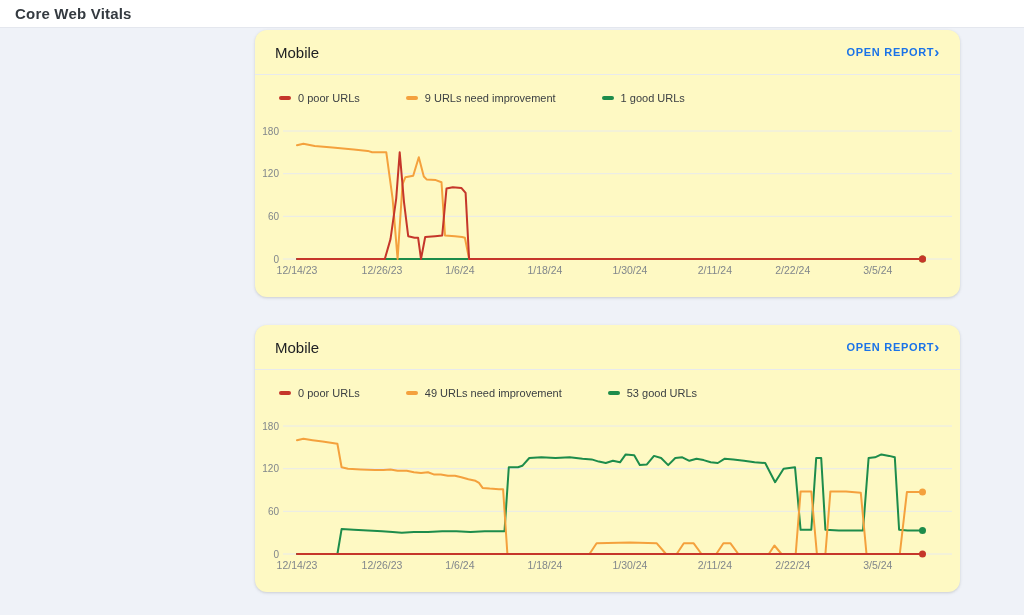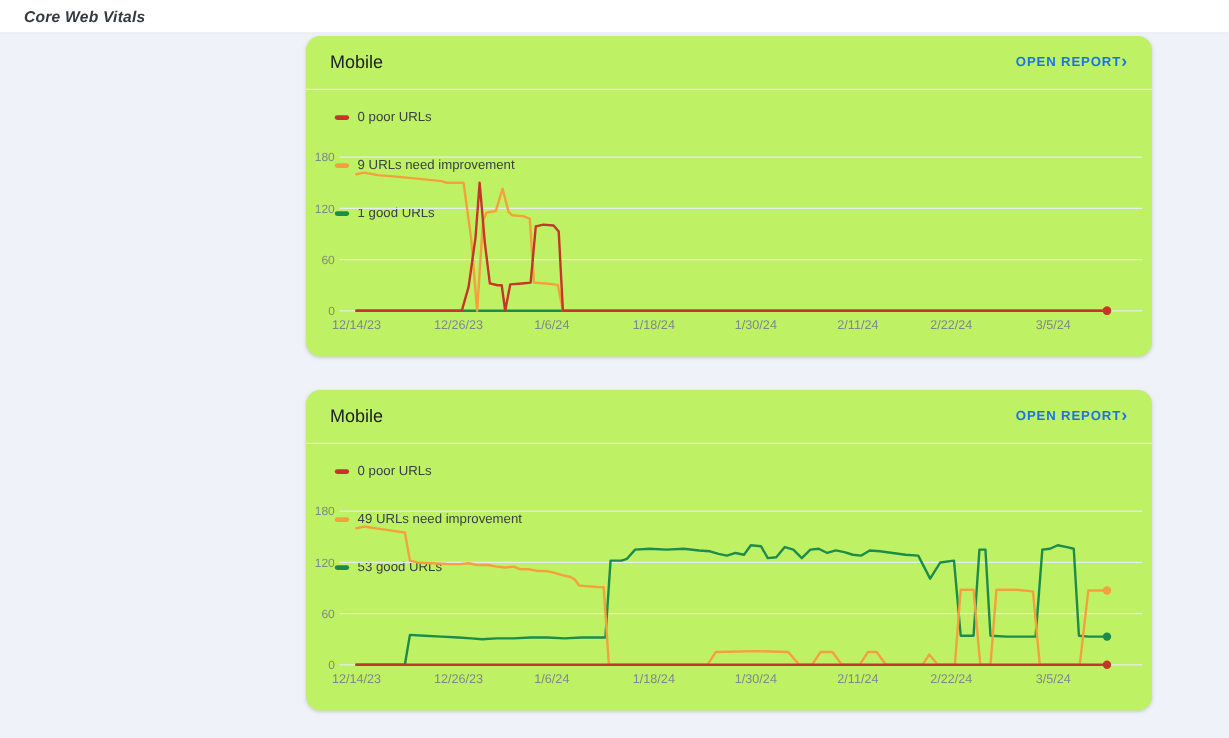--- a/index.html
+++ b/index.html
@@ -7,41 +7,41 @@
     width:1024px;height:615px;overflow:hidden;
     background:#eff2f8;
     font-family:"Liberation Sans",sans-serif;
     -webkit-font-smoothing:antialiased;
   }
   .topbar{
     height:27px;background:#ffffff;border-bottom:1px solid #e4e7ee;
     display:flex;align-items:center;padding:0 11px;
   }
   .topbar h1{
-    margin:9px;font-size:13px;font-weight:bold;color:#343a40;letter-spacing:.2px;font-style:italic;
+    margin:4px;font-size:15px;font-weight:bold;color:#343a40;letter-spacing:.2px;
   }
   .content{margin:2px 0 0 255px;width:705px}
   .card{
-    background:#bef264;border-radius:12px;margin-bottom:28px;
+    background:#fef9c3;border-radius:12px;margin-bottom:28px;
     box-shadow:0 1px 2px rgba(60,64,67,.12),0 1px 3px 1px rgba(60,64,67,.06);
   }
   .card-header{
     height:45px;box-sizing:border-box;
     display:flex;align-items:center;justify-content:space-between;
     padding:0 20px;border-bottom:1px solid #e8eaed;
   }
   .card-title{font-size:15px;color:#202124}
   .open-report{
     display:flex;align-items:center;cursor:pointer;text-decoration:none;
     color:#1a73e8;font-size:11px;font-weight:bold;letter-spacing:.7px;
   }
   .open-report .chev{font-size:15px;font-weight:bold;line-height:10px;margin-top:-1px}
   .legend{
     height:45px;box-sizing:border-box;padding:17px 0 0 24px;
-    display:flex;align-items:flex-start;gap:28px;flex-direction:column;
+    display:flex;align-items:flex-start;gap:46px;
   }
   .legend-item{display:flex;align-items:center;gap:7px}
   .legend-dash{width:12px;height:4px;border-radius:2px;display:inline-block}
   .legend-label{font-size:11px;color:#3c4043;white-space:nowrap}
   .chart-host{padding-bottom:15px}
   .chart-host svg{display:block}
   svg text{font-family:"Liberation Sans",sans-serif}
 </style>
 </head>
 <body>

